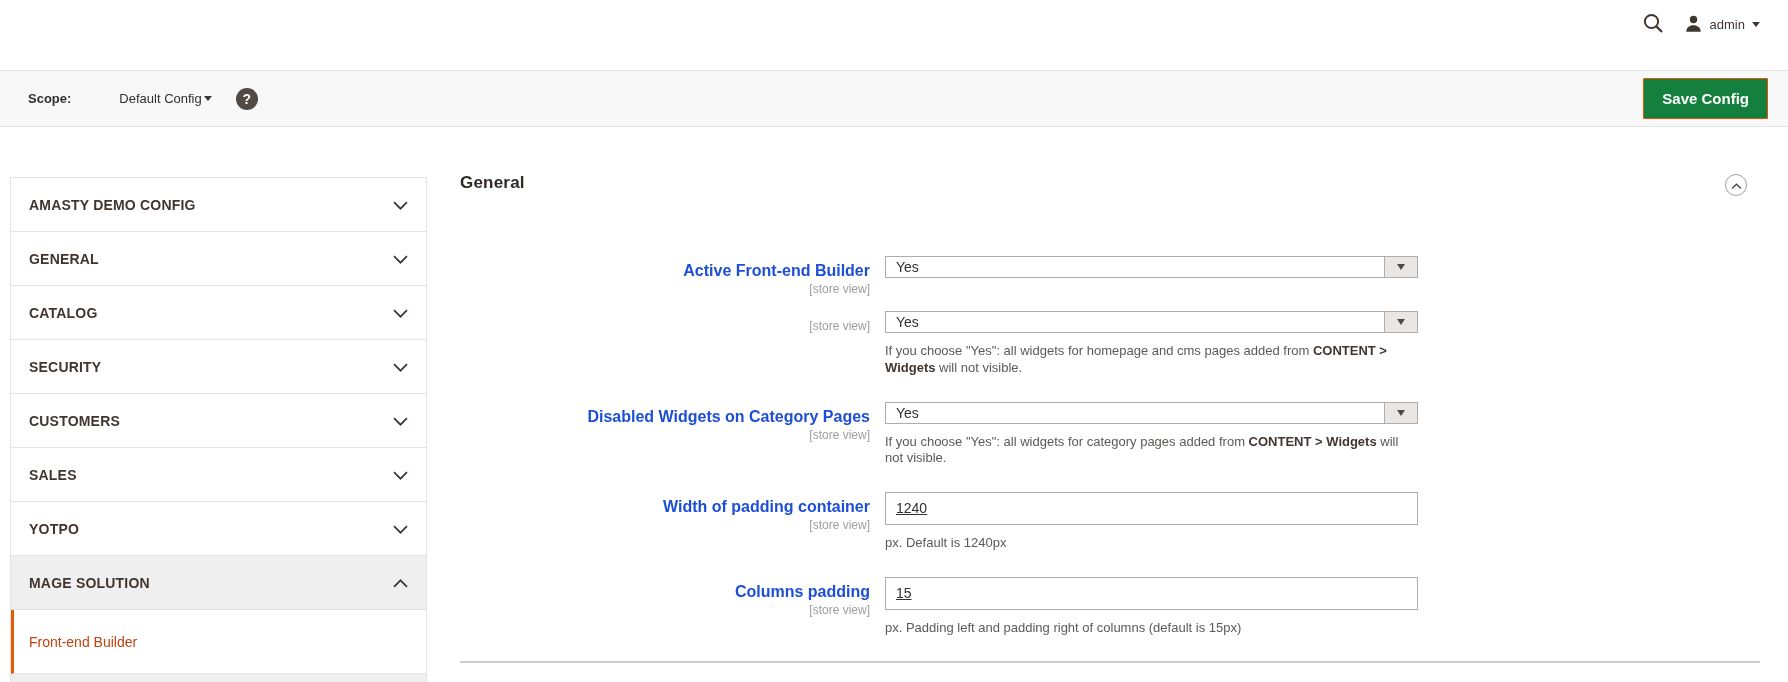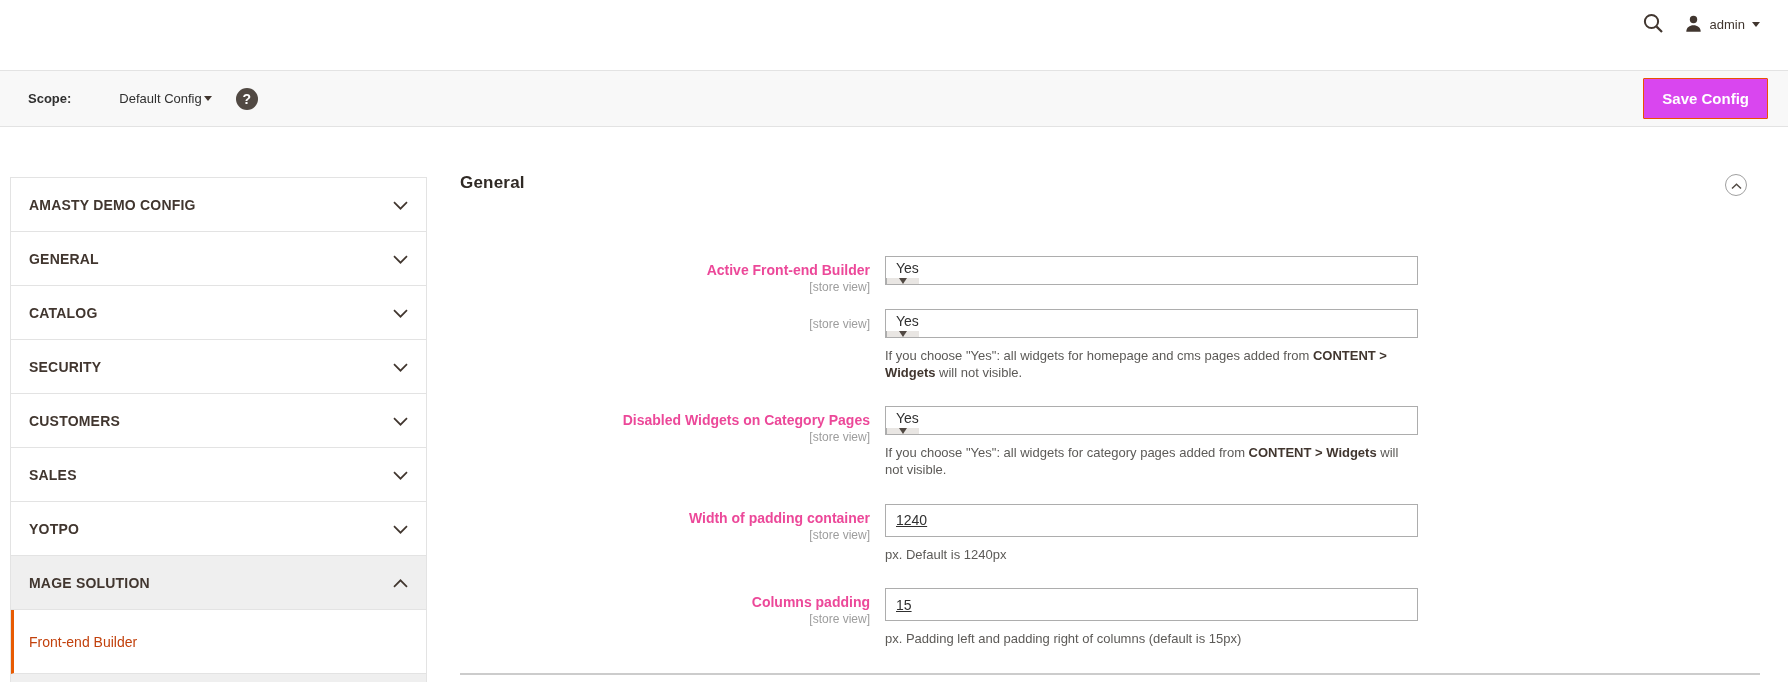--- a/index.html
+++ b/index.html
@@ -15,21 +15,21 @@
   .caret-down { width:0; height:0; border-left:4px solid transparent; border-right:4px solid transparent; border-top:5px solid #41362f; }
 
   
   .scope-bar { height:57px; background:#f8f8f8; border-top:1px solid #e3e3e3; border-bottom:1px solid #e3e3e3;
     display:flex; align-items:center; padding:0 20px 0 28px; }
   .scope-label { font-size:13px; font-weight:700; color:#303030; }
   .scope-select { margin-left:48px; display:flex; align-items:center; gap:2px; font-size:13px; color:#303030;
     background:none; border:none; cursor:pointer; font-family:inherit; }
   .help-btn { margin-left:24px; width:22px; height:22px; border-radius:50%; background:#514943; color:#fff;
     font-size:14px; font-weight:700; display:flex; align-items:center; justify-content:center; border:none; cursor:pointer; }
-  .save-btn { margin-left:auto; background:#d946ef; color:#fff; font-size:15px; font-weight:700;
+  .save-btn { margin-left:auto; background:#15803d; color:#fff; font-size:15px; font-weight:700;
     padding:11px 18px; border:1px solid #eb5202; border-radius:1px; cursor:pointer; font-family:inherit; }
 
   
   .layout { display:flex; margin-top:50px; align-items:flex-start; }
 
   
   .sidebar { width:417px; margin-left:10px; flex:none; }
   .config-nav { border:1px solid #e3e3e3; border-bottom:none; }
   .nav-section { height:54px; display:flex; align-items:center; justify-content:space-between;
     padding:0 18px; border-bottom:1px solid #e3e3e3; background:#fff; cursor:pointer; }
@@ -43,24 +43,24 @@
   
   .content { flex:1; margin-left:33px; position:relative; padding-right:0; }
   .section-head { display:flex; justify-content:space-between; align-items:flex-start; padding-right:41px; margin-top:-4px; }
   .section-title { font-size:17px; font-weight:600; color:#302a25; letter-spacing:.2px; }
   .collapse-btn { width:22px; height:22px; border:1px solid #a0a0a0; border-radius:50%; background:#fff;
     display:flex; align-items:center; justify-content:center; cursor:pointer; margin-top:1px; }
 
   .form { margin-top:60px; }
   .field-row { display:flex; margin-bottom:15px; }
   .field-label-col { width:410px; flex:none; text-align:right; padding-top:6px; }
-  .field-label { font-size:14px; font-weight:600; color:#ec4899; line-height:1.15; }
+  .field-label { font-size:16px; font-weight:600; color:#1d4ed8; line-height:1.15; }
   .field-scope { font-size:12px; color:#9d9d9d; margin-top:2px; }
   .field-input-col { margin-left:15px; width:533px; flex:none; }
-  .select-field { display:flex; height:29px; border:1px solid #adadad; background:#fff; cursor:pointer;flex-direction:column; }
+  .select-field { display:flex; height:22px; border:1px solid #adadad; background:#fff; cursor:pointer; }
   .select-value { flex:1; display:flex; align-items:center; padding:0 10px; font-size:14px; color:#303030; }
   .select-btn { width:33px; flex:none; border-left:1px solid #adadad; background:#e9e6e3;
     display:flex; align-items:center; justify-content:center; }
   .tri-down { width:0; height:0; border-left:4.5px solid transparent; border-right:4.5px solid transparent; border-top:6px solid #514943; }
   .text-input { width:100%; height:33px; border:1px solid #adadad; padding:0 10px; font-size:14px;
     color:#303030; font-family:inherit; background:#fff;text-decoration:underline; }
   .field-note { margin:10px 0 10px; font-size:13px; color:#5c5a57; line-height:1.28; max-width:540px; }
   .field-note b { color:#41362f; }
   .next-section-line { margin-top:2px; width:calc(100% - 28px); border-top:2px solid #cccccc; }
 </style>

